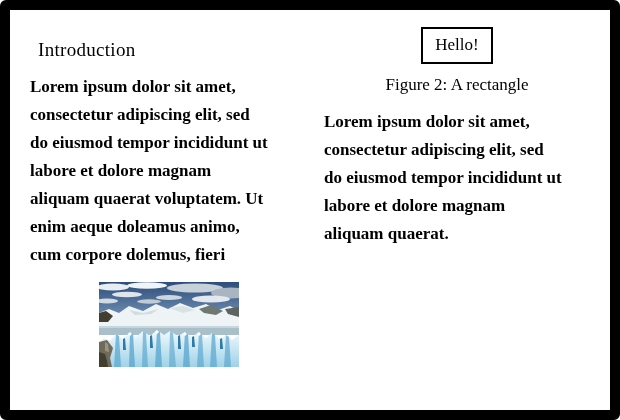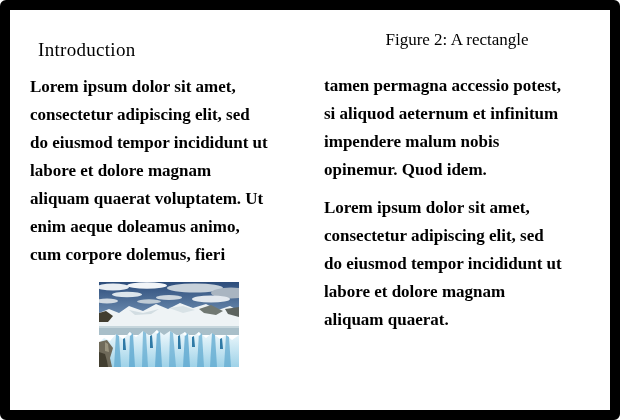--- a/index.html
+++ b/index.html
@@ -49,21 +49,21 @@
 
   figure { margin: 0; text-align: center; }
   .fig-glacier { margin-top: 13px; }
   .fig-rect    { margin-top: 0; }
 
   figcaption {
     font-size: 17px;
     line-height: 26px;
   }
   .fig-glacier figcaption { margin-top: 7px; }
-  .fig-rect    figcaption { }
+  .fig-rect    figcaption { margin-top: 8px; }
 
   .photo {
     display: block;
     margin: 0 auto;
     width: 140px;
     height: 85px;
   }
 
   .hello-box {
     display: inline-block;
@@ -168,27 +168,24 @@
 
           <path class="ph-rock" d="M0,60 L8,58 L14,66 L11,76 L13,85 L0,85 Z"></path>
           <path class="ph-rock-dark" d="M0,70 L6,72 L8,79 L9,85 L0,85 Z"></path>
           <path d="M6,60 L9,62 L10,70 L6,69 Z" fill="#9a947f"></path>
         </svg>
       </figure>
     </div>
 
     <div class="col-right">
       <figure class="fig-rect">
+        <span class="hello-box">Hello!</span>
         <figcaption>Figure 2: A rectangle</figcaption>
       </figure>
 
-      <p class="body-text para-1">tamen permagna accessio potest,
-si aliquod aeternum et infinitum
-impendere malum nobis
-opinemur. Quod idem.</p>
 
       <p class="body-text para-2">Lorem ipsum dolor sit amet,
 consectetur adipiscing elit, sed
 do eiusmod tempor incididunt ut
 labore et dolore magnam
 aliquam quaerat.</p>
     </div>
 
   </div>
 </div>

